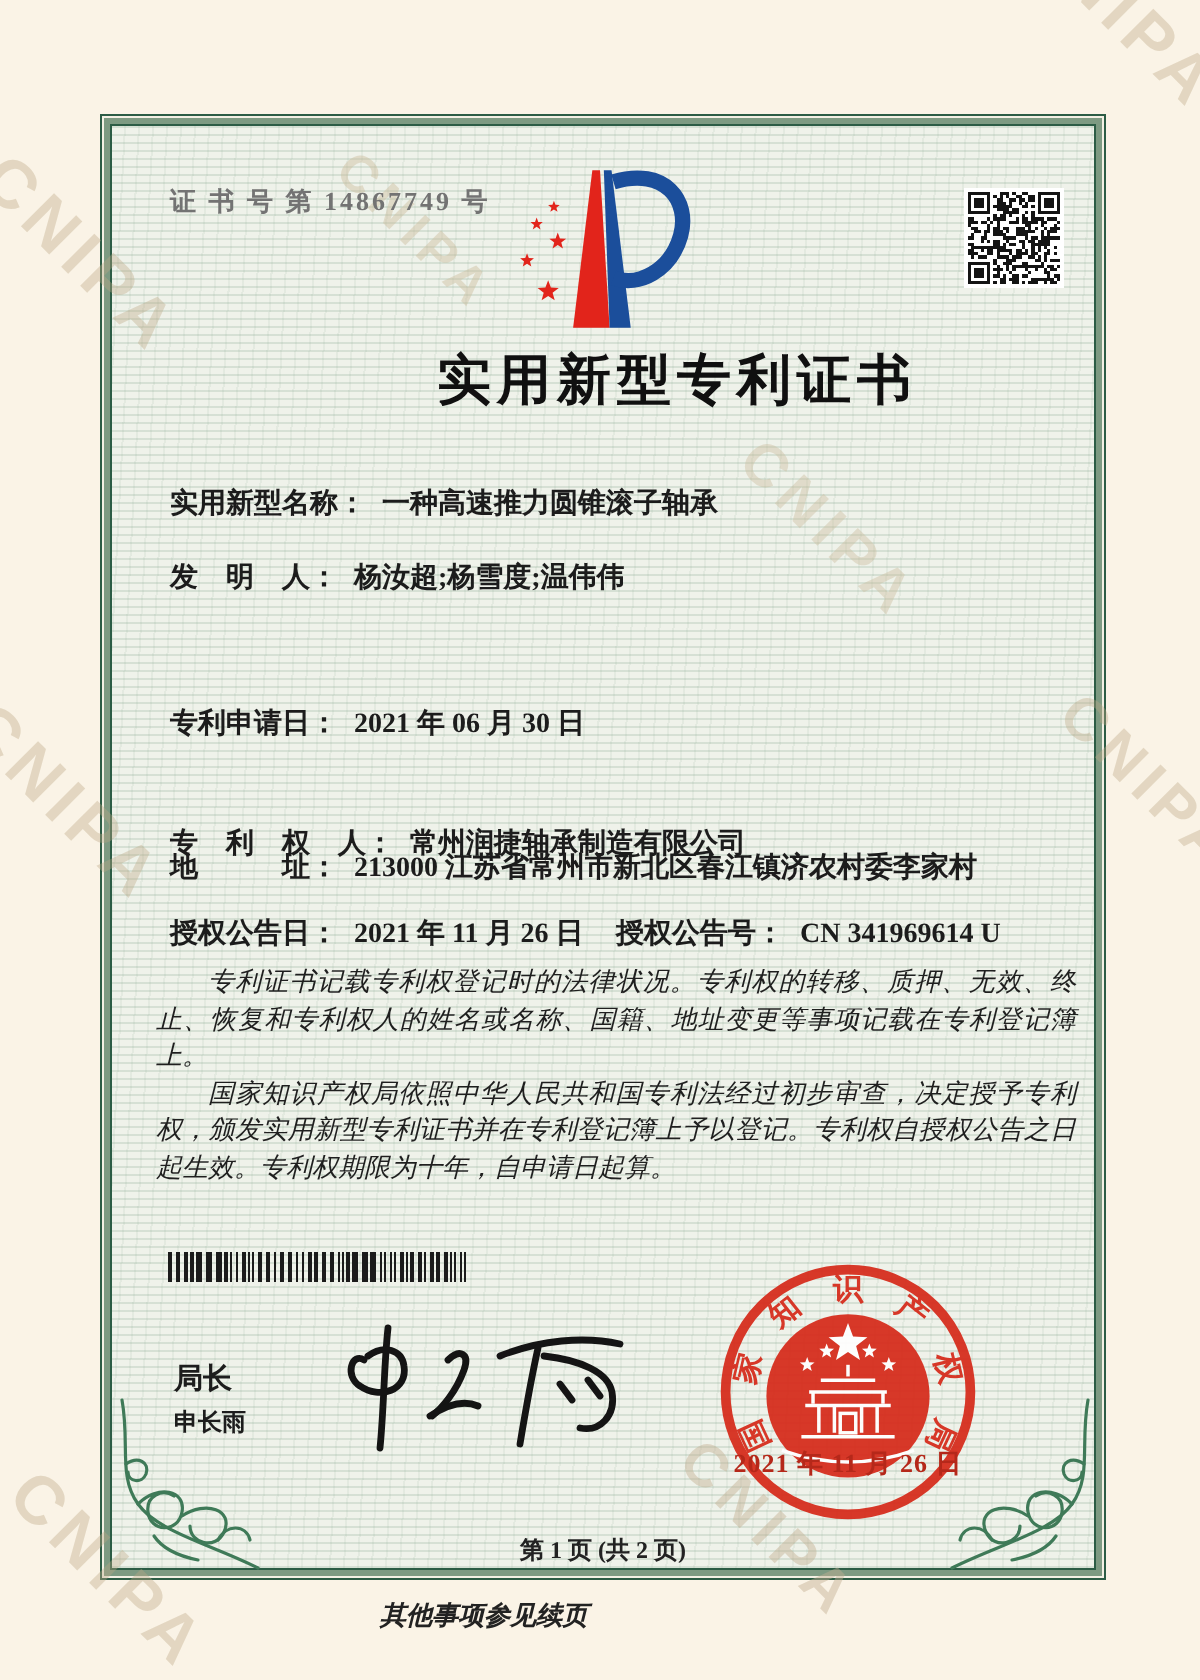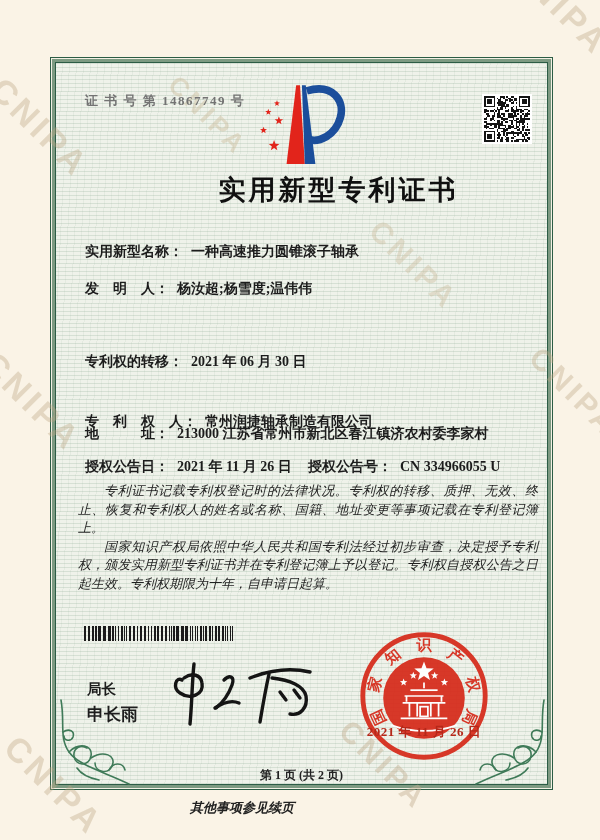--- a/index.html
+++ b/index.html
@@ -60,21 +60,21 @@
            text-align:justify;text-indent:2em;}
 
   
   .barcode{position:absolute;left:84px;top:626px;width:158px;height:15px;display:flex;align-items:stretch;}
   .barcode i{display:block;background:#1b1b1b;height:100%;}
 
   
   .dir-title{position:absolute;left:87px;top:680px;font-family:Liberation Serif, serif;
              font-size:14.5px;font-weight:700;color:#1d1d1d;}
   .dir-name{position:absolute;left:87px;top:703px;font-family:"Liberation Sans","DejaVu Sans",sans-serif;
-            font-size:17px;font-weight:700;color:#1d1d1d;}
+            font-size:12px;font-weight:700;color:#1d1d1d;}
   .signature{position:absolute;left:168px;top:650px;width:150px;height:80px;}
 
   
   .seal{position:absolute;left:356px;top:628px;width:136px;height:136px;opacity:0.93;}
   .seal-date{position:absolute;left:352px;top:723px;width:144px;text-align:center;z-index:3;
              font-size:13px;font-weight:700;letter-spacing:0.5px;color:#b5281a;}
 
   
   .page-info{position:absolute;left:50px;top:767px;width:503px;text-align:center;
              font-size:12px;font-weight:600;color:#222;}
@@ -484,32 +484,32 @@
 
     <h1 class="title">实用新型专利证书</h1>
 
     <div class="row r0">
       <span class="lab">实用新型名称：</span><span class="val">一种高速推力圆锥滚子轴承</span>
     </div>
     <div class="row r1">
       <span class="lab">发　明　人：</span><span class="val">杨汝超;杨雪度;温伟伟</span>
     </div>
     <div class="row r3">
-      <span class="lab">专利权的转移：</span><span class="val">2021 年 06 月 30 日</span>
+      <span class="lab">专利申请日：</span><span class="val">2021 年 06 月 30 日</span>
     </div>
     <div class="row r4">
       <span class="lab">专　利　权　人：</span><span class="val">常州润捷轴承制造有限公司</span>
     </div>
     <div class="row r5">
       <span class="lab">地　　　址：</span><span class="val">213000 江苏省常州市新北区春江镇济农村委李家村</span>
     </div>
     <div class="row r6">
       <span class="lab">授权公告日：</span><span class="val">2021 年 11 月 26 日</span>
       <span class="pair2">
-        <span class="lab">授权公告号：</span><span class="val">CN 334966055 U</span>
+        <span class="lab">授权公告号：</span><span class="val">CN 341969614 U</span>
       </span>
     </div>
 
     <div class="paras">
       <p>专利证书记载专利权登记时的法律状况。专利权的转移、质押、无效、终止、恢复和专利权人的姓名或名称、国籍、地址变更等事项记载在专利登记簿上。</p>
       <p>国家知识产权局依照中华人民共和国专利法经过初步审查，决定授予专利权，颁发实用新型专利证书并在专利登记簿上予以登记。专利权自授权公告之日起生效。专利权期限为十年，自申请日起算。</p>
     </div>
 
     <div class="barcode" id="barcode">
         <i style="width: 2px; margin-right: 2px;"></i>

